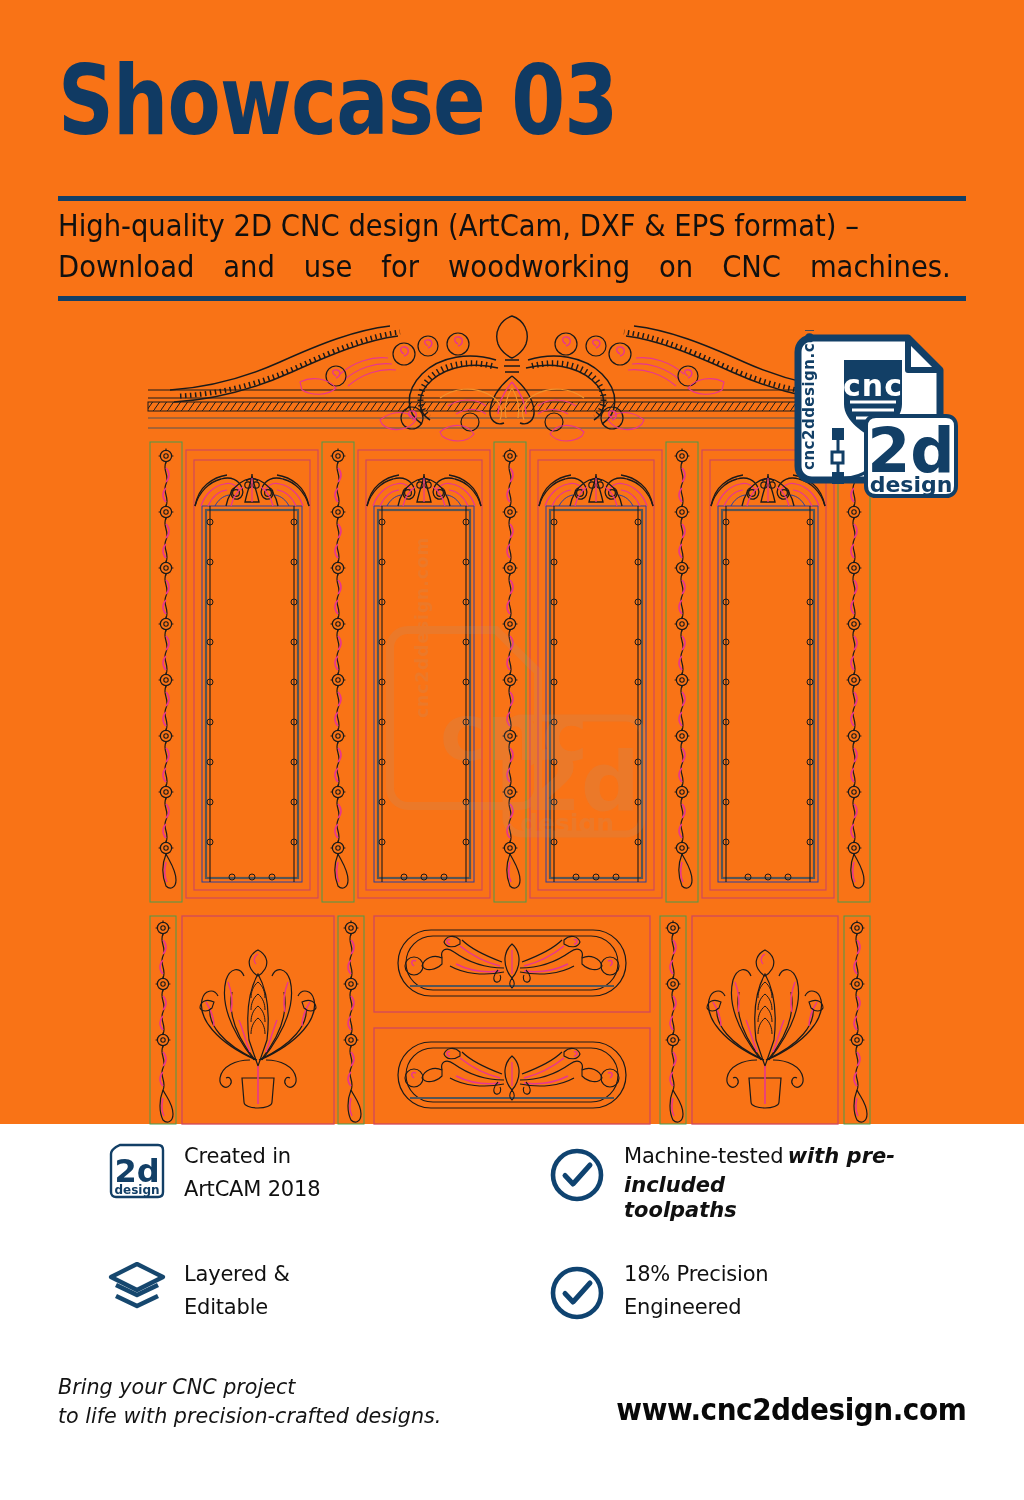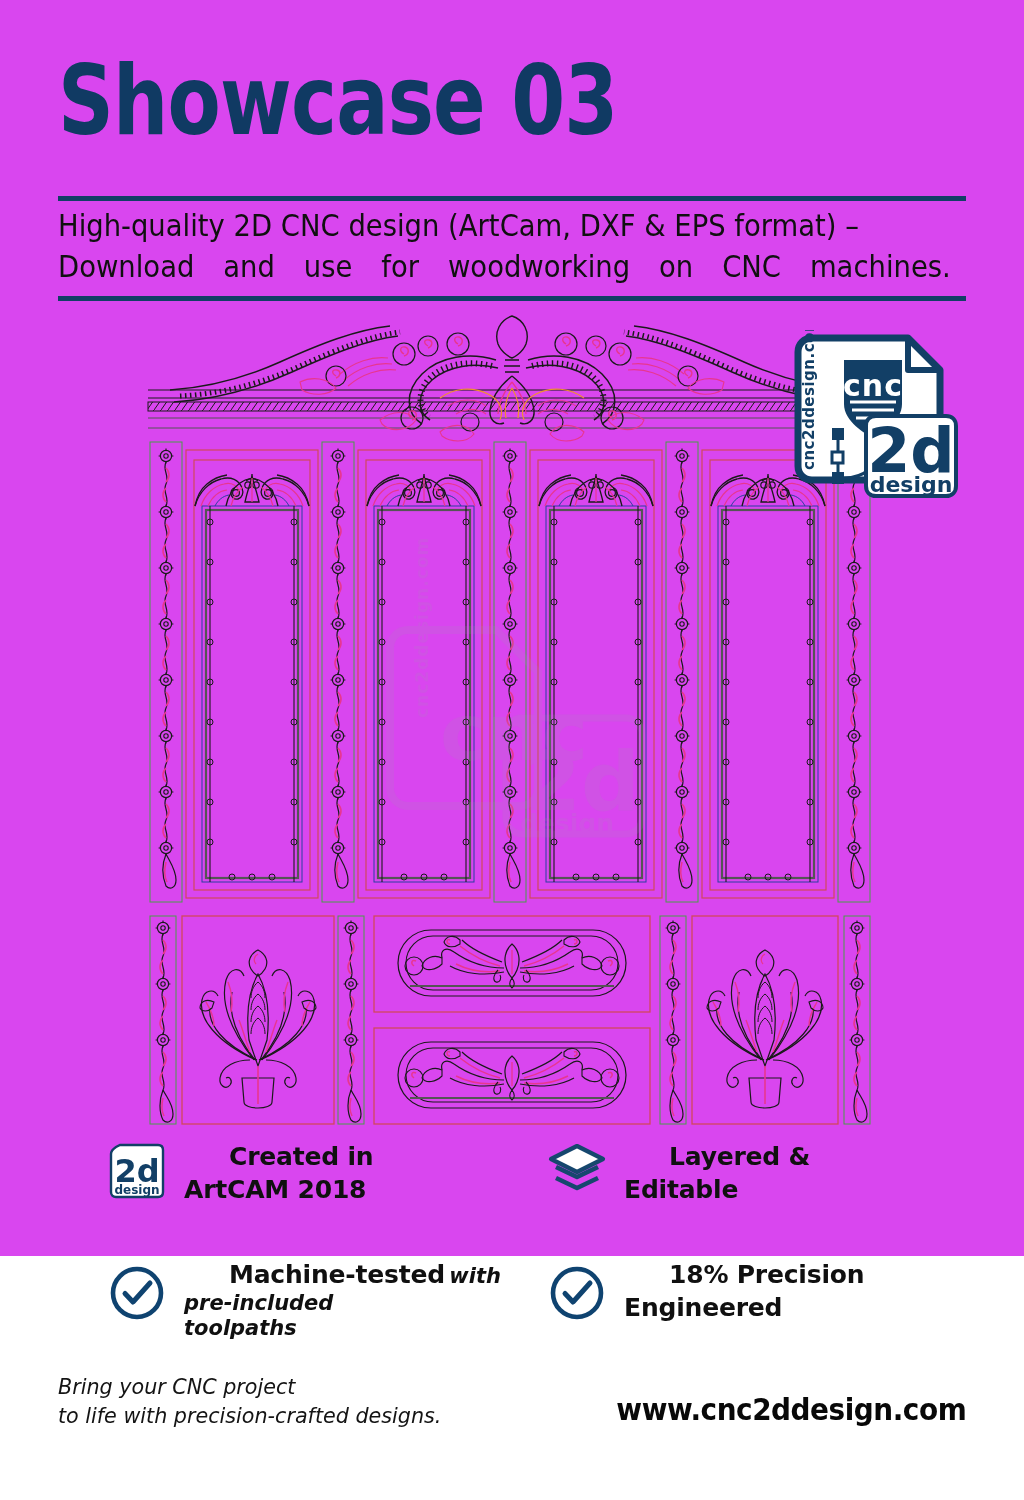--- a/index.html
+++ b/index.html
@@ -5,22 +5,22 @@
   html,body{margin:0;padding:0;}
   body{
     width:1024px;height:1500px;
     background:#ffffff;
     font-family:"Liberation Sans", sans-serif;
     overflow:hidden;
     position:relative;
   }
   .page{
     position:absolute;inset:0;
-    width:1024px;height:1256px;
-    background:#d946ef;
+    width:1024px;height:1124px;
+    background:#f97316;
   }
 
   
   .title{
     position:absolute;
     left:58px; top:52px;
     font-family:"DejaVu Sans", sans-serif;
     font-weight:700;
     font-size:97px;
     line-height:1;
@@ -77,27 +77,26 @@
     display:grid;
     grid-template-columns:440px 380px;
     grid-template-rows:118px 118px;
   }
   .feat{ display:flex; align-items:flex-start; gap:18px; }
   .feat .ficon{ flex:0 0 auto; width:58px; height:58px; display:block; margin-top:2px;}
   .feat .ficon svg{display:block;}
   .ftext{ padding-top:0px; }
   .ftitle{
     font-family:"DejaVu Sans", sans-serif;
-    font-size:25px;
-    font-weight:700;
+    font-size:21px;
+    font-weight:400;
     line-height:33px;
     color:#101010;
     letter-spacing:-0.2px;
     white-space:pre-line;
-    margin-left:45px;
   }
   .fsub{
     font-family:"DejaVu Sans", sans-serif;
     font-style:italic;
     font-weight:700;
     font-size:21px;
     line-height:25px;
     color:#101010;
     white-space:pre-line;
     margin-top:1px;
@@ -804,20 +803,34 @@
           <text x="29" y="40" text-anchor="middle" font-family="DejaVu Sans, sans-serif" font-size="32" font-weight="700" fill="#123f66">2d</text>
           <text x="29" y="52" text-anchor="middle" font-family="DejaVu Sans, sans-serif" font-size="12" font-weight="700" fill="#123f66">design</text>
         </svg>
       </span>
       <span class="ftext">
         <span class="ftitle">Created in
 ArtCAM 2018</span>
       </span>
     </div>
 
+    <div class="feat r2">
+      <span class="ficon">
+        <svg width="58" height="58" viewBox="0 0 58 58" xmlns="http://www.w3.org/2000/svg">
+          <circle cx="29" cy="29" r="24" fill="none" stroke="#0f4370" stroke-width="4.6"></circle>
+          <path d="M17,29.5 L25,38 L42,19" fill="none" stroke="#0f4370" stroke-width="5" stroke-linecap="round" stroke-linejoin="round"></path>
+        </svg>
+      </span>
+      <span class="ftext">
+        <span class="ftitle">Machine-tested</span>
+        <span class="fsub">with pre-included
+toolpaths</span>
+      </span>
+    </div>
+
     <div class="feat">
       <span class="ficon">
         <svg width="58" height="58" viewBox="0 0 58 58" xmlns="http://www.w3.org/2000/svg">
           <path d="M29,4 L55,17 L29,30 L3,17 Z" fill="#ffffff" stroke="#16476e" stroke-width="4.2" stroke-linejoin="round"></path>
           <path d="M8,25 L29,35 L50,25" fill="none" stroke="#16476e" stroke-width="4.6" stroke-linejoin="round"></path>
           <path d="M8,36 L29,46 L50,36" fill="none" stroke="#16476e" stroke-width="4.6" stroke-linejoin="round"></path>
         </svg>
       </span>
       <span class="ftext">
         <span class="ftitle">Layered &amp;
@@ -826,34 +839,20 @@
     </div>
 
     <div class="feat r2">
       <span class="ficon">
         <svg width="58" height="58" viewBox="0 0 58 58" xmlns="http://www.w3.org/2000/svg">
           <circle cx="29" cy="29" r="24" fill="none" stroke="#0f4370" stroke-width="4.6"></circle>
           <path d="M17,29.5 L25,38 L42,19" fill="none" stroke="#0f4370" stroke-width="5" stroke-linecap="round" stroke-linejoin="round"></path>
         </svg>
       </span>
       <span class="ftext">
-        <span class="ftitle">Machine-tested</span>
-        <span class="fsub">with pre-included
-toolpaths</span>
-      </span>
-    </div>
-
-    <div class="feat r2">
-      <span class="ficon">
-        <svg width="58" height="58" viewBox="0 0 58 58" xmlns="http://www.w3.org/2000/svg">
-          <circle cx="29" cy="29" r="24" fill="none" stroke="#0f4370" stroke-width="4.6"></circle>
-          <path d="M17,29.5 L25,38 L42,19" fill="none" stroke="#0f4370" stroke-width="5" stroke-linecap="round" stroke-linejoin="round"></path>
-        </svg>
-      </span>
-      <span class="ftext">
         <span class="ftitle">18% Precision
 Engineered</span>
       </span>
     </div>
   </div>
 
   <div class="tagline">Bring your CNC project
 to life with precision-crafted designs.</div>
   <div class="website">www.cnc2ddesign.com</div>
 

